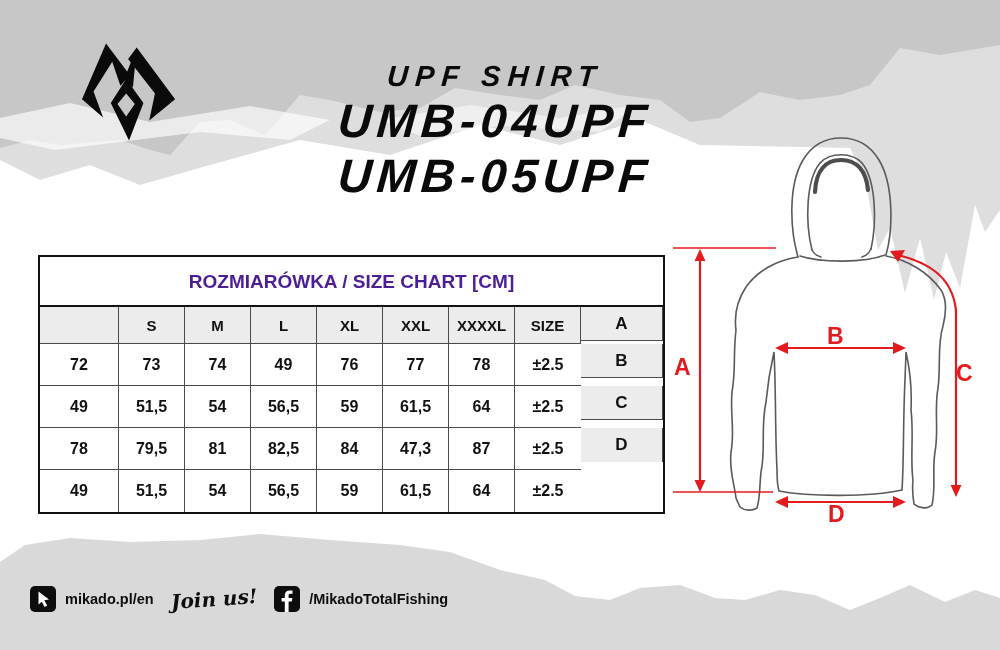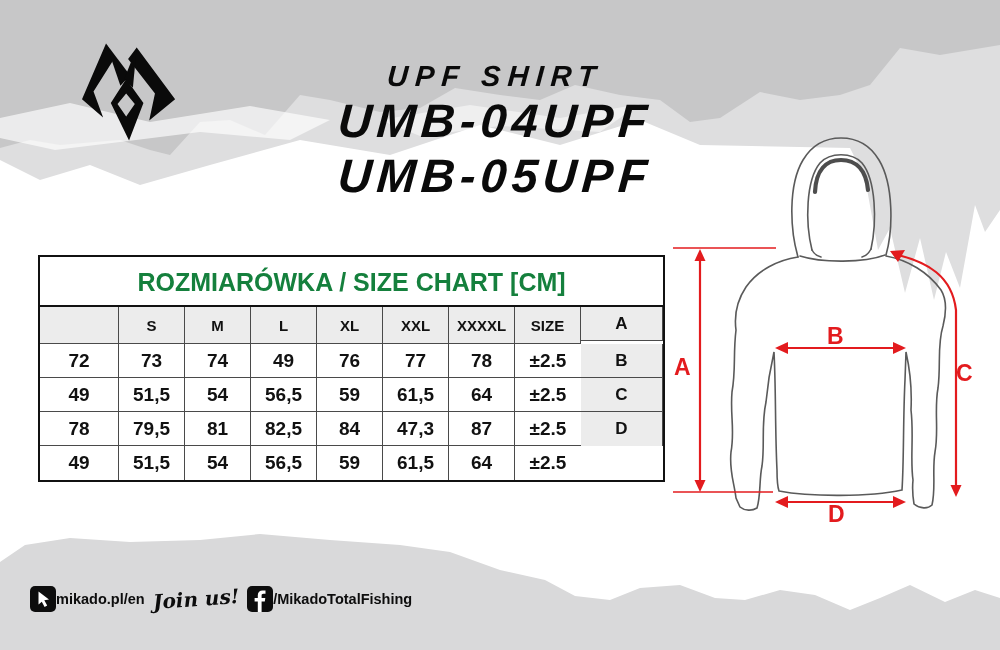--- a/index.html
+++ b/index.html
@@ -31,50 +31,50 @@
     letter-spacing:5px; line-height:54px; transform:skewX(-4deg);
     margin-top:1px;
   }
   
   .chart {
     position:absolute; left:38px; top:255px; width:627px; z-index:3;
     border:2px solid #111; background:#fff;
   }
   .chart-title {
     height:50px; line-height:50px; text-align:center;
-    font-size:25px; font-weight:bold; letter-spacing:0px; color:#15803d;
+    font-size:19px; font-weight:bold; letter-spacing:0px; color:#4c1d95;
     border-bottom:2px solid #111; white-space:nowrap;
   }
   .grid { display:grid; grid-template-columns:79px repeat(7,66px) 82px; }
   .cell {
     display:flex; align-items:center; justify-content:center;
     border-right:1.5px solid #4a4a4a; border-bottom:1.5px solid #4a4a4a;
     background:#fff; color:#111;
   }
   .cell.lastcol { border-right:none; }
   .cell.lastrow { border-bottom:none; }
   .hcell { height:37px; background:#ececec; font-weight:bold; font-size:15px; }
   .rlabel { height:34px; background:#ececec; font-weight:bold; font-size:17px; }
-  .vcell { height:34px; font-size:19px; font-weight:bold; }
+  .vcell { height:42px; font-size:16px; font-weight:bold; }
 
   
   .hoodie-svg { position:absolute; left:660px; top:130px; width:340px; height:420px; z-index:2; }
   .measure-label {
     position:absolute; z-index:4; color:#e31b1e;
     font-size:23px; font-weight:bold;
   }
   #label-a { left:674px; top:354px; }
   #label-b { left:827px; top:323px; }
   #label-c { left:956px; top:360px; }
   #label-d { left:828px; top:501px; }
 
   
   .footer {
     position:absolute; left:30px; top:584px; height:30px; z-index:3;
-    display:flex; align-items:center; color:#0d0d0d;
+    display:flex; align-items:center; gap:9px; color:#0d0d0d;
   }
   .badge { width:26px; height:26px; flex:0 0 auto; }
   .footer-text { font-size:14.5px; font-weight:bold; white-space:nowrap; }
   .join-us {
     font-family:"DejaVu Serif", serif; font-style:italic; font-weight:bold;
     font-size:20px; transform:rotate(-4deg); margin:0 8px; white-space:nowrap;
   }
 </style>
 </head>
 <body>

